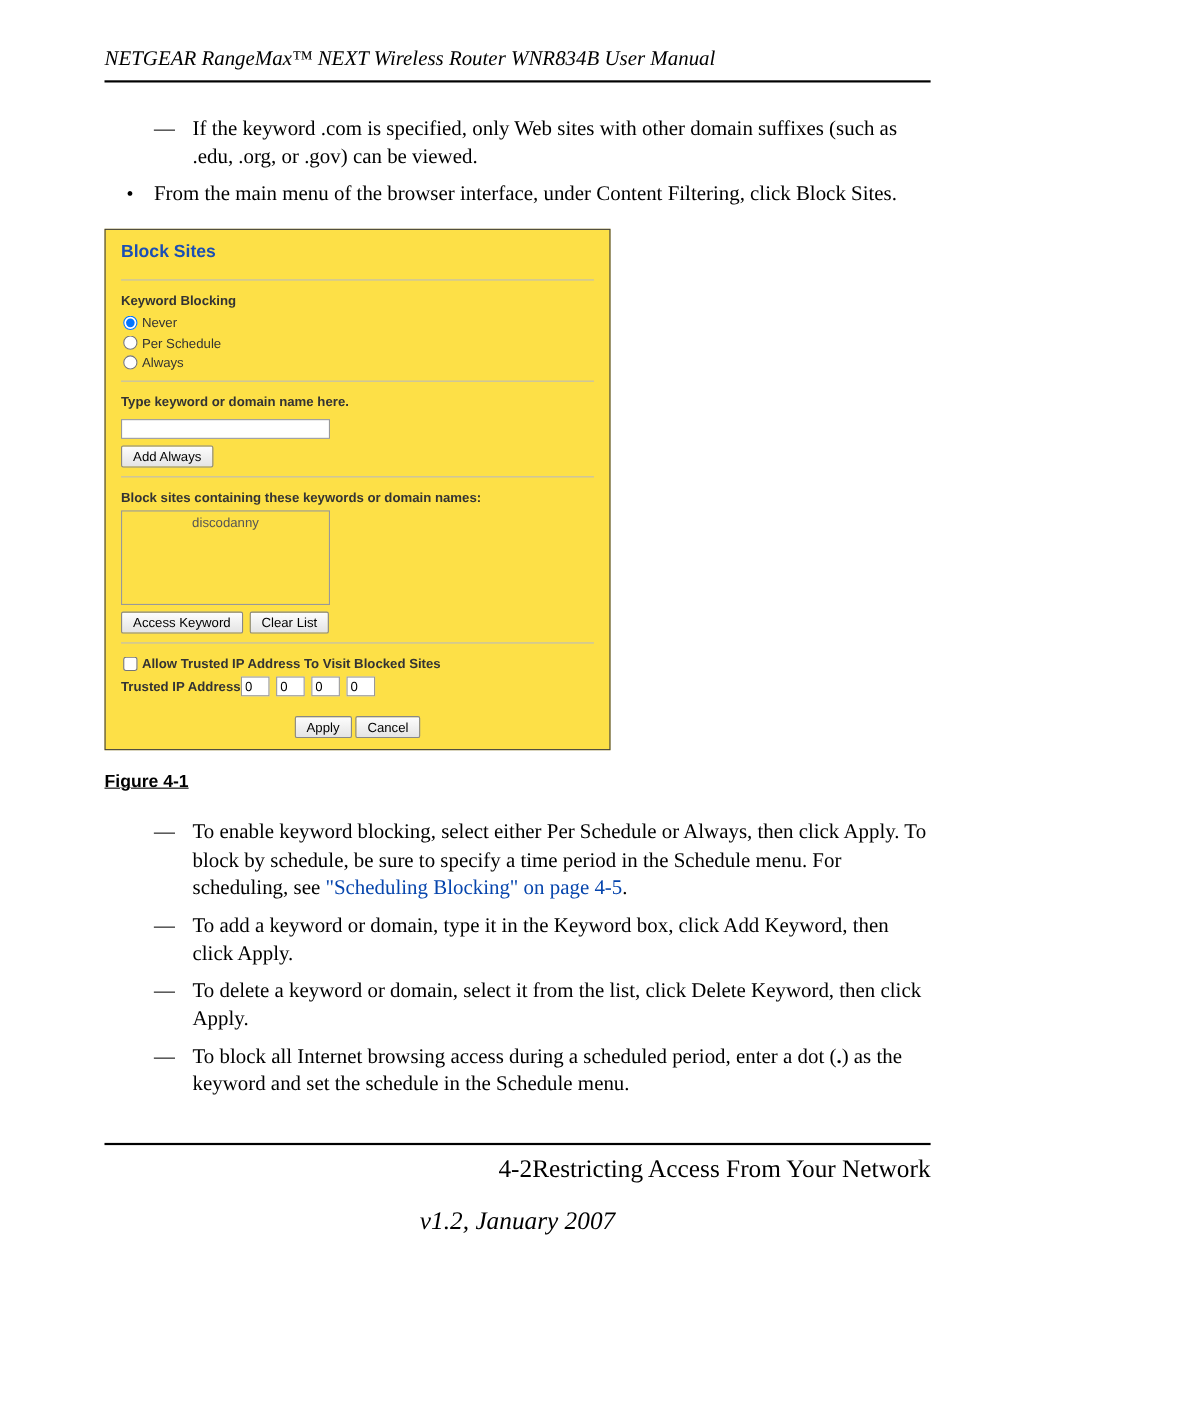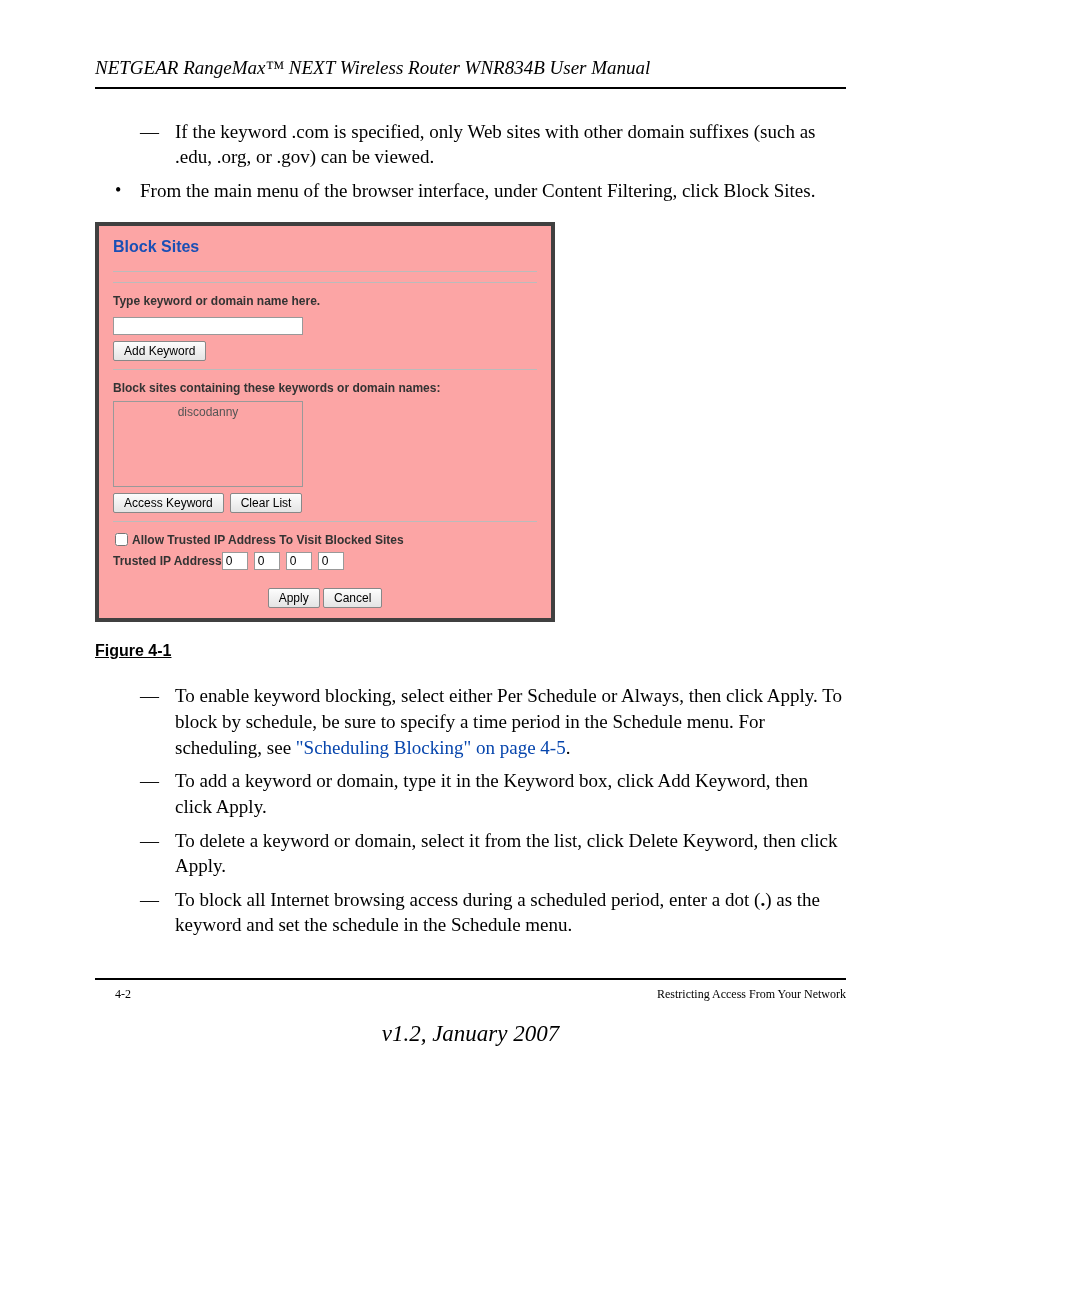--- a/index.html
+++ b/index.html
@@ -6,21 +6,21 @@
     margin: 0;
     padding: 0;
     font-family: "Times New Roman", Times, serif;
     font-size: 19px;
     line-height: 1.35;
     background: #fff;
     color: #000;
     width: 1080px;
   }
   .page {
-    padding: 55px 90px 40px 95px;
+    padding: 41px 90px 40px 95px;
     box-sizing: border-box;
     width: 936px;
   }
   .header-title {
     font-style: italic;
     font-size: 19px;
     margin-bottom: 6px;
   }
   .header-rule {
     border: none;
@@ -61,22 +61,22 @@
     font-weight: bold;
     font-size: 16px;
     margin: 18px 0 22px 0;
     text-decoration: underline;
   }
 
   
   .router-panel {
     margin: 18px 0 0 0;
     width: 460px;
-    border: 4px solid #404040;
-    background: #fca5a5;
+    border: 1px solid #404040;
+    background: #fde047;
     font-family: Arial, Helvetica, sans-serif;
     font-size: 12px;
     color: #333;
     padding: 8px 14px 10px 14px;
     box-sizing: border-box;
   }
   .panel-title {
     color: #1a4fb5;
     font-weight: bold;
     font-size: 16px;
@@ -153,22 +153,22 @@
     margin-top: 18px;
   }
 
   .footer-rule {
     border: none;
     border-top: 2px solid #000;
     margin: 40px 0 6px 0;
   }
   .footer-line {
     display: flex;
-    justify-content: space-between;
-    font-size: 12px;
+    justify-content: flex-end;
+    font-size: 23px;
     margin-left: 20px;
   }
   .footer-version {
     text-align: center;
     font-style: italic;
     font-size: 23px;
     margin-top: 16px;
   }
 </style>
 </head>
@@ -191,28 +191,43 @@
     <div class="bullet-item">
       <span class="dot">•</span>
       <span>From the main menu of the browser interface, under Content Filtering, click Block Sites.</span>
     </div>
   </div>
 
   <div class="router-panel">
     <div class="panel-title">Block Sites</div>
     <hr class="panel-sep">
 
+    <div class="section-block">
+      <div class="panel-label-bold">Keyword Blocking</div>
+      <label class="radio-row">
+        <input type="radio" name="kb" checked="" style="">
+        <span>Never</span>
+      </label>
+      <label class="radio-row">
+        <input type="radio" name="kb" style="">
+        <span>Per Schedule</span>
+      </label>
+      <label class="radio-row">
+        <input type="radio" name="kb" style="">
+        <span>Always</span>
+      </label>
+    </div>
 
     <hr class="panel-sep">
 
     <div class="section-block kw-input-block">
       <div class="panel-label-bold">Type keyword or domain name here.</div>
       <input type="text" class="ui-input-text" style="width: 190px; margin-top: 4px;" value="">
       <div class="btn-row">
-        <button class="ui-button">Add Keyword</button>
+        <button class="ui-button">Add Always</button>
       </div>
     </div>
 
     <hr class="panel-sep">
 
     <div class="section-block">
       <div class="panel-label-bold">Block sites containing these keywords or domain names:</div>
       <div class="ui-listbox">
         <div>discodanny</div>
       </div>

